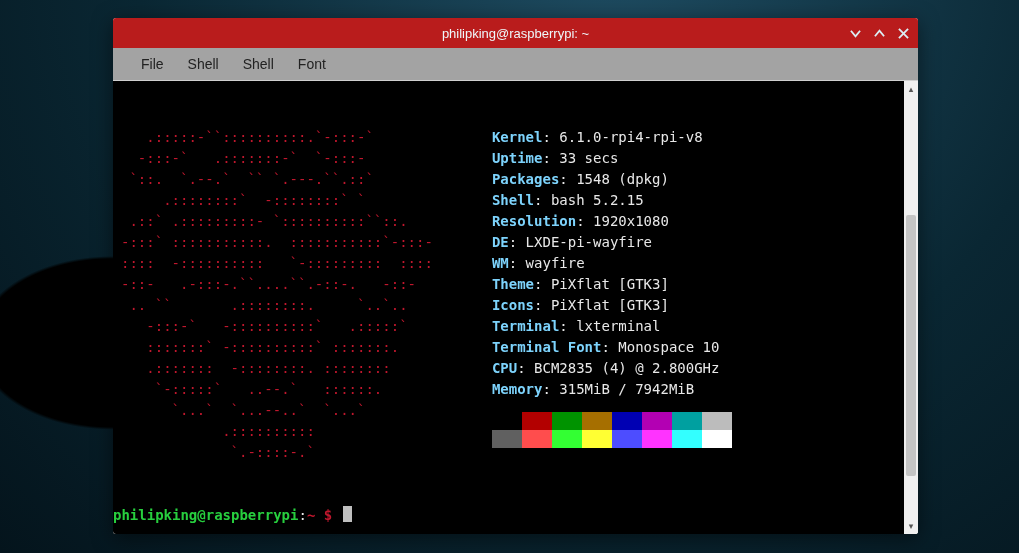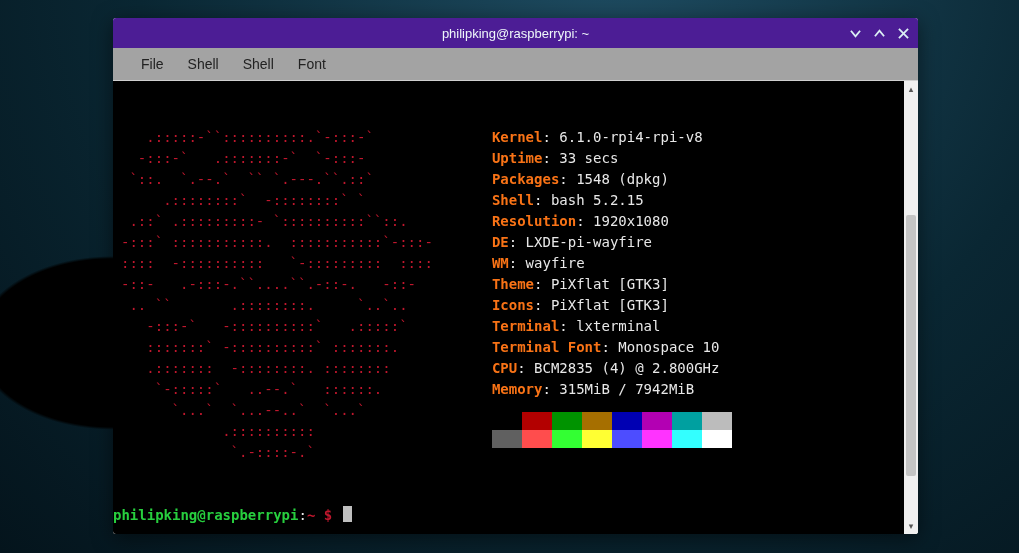--- a/index.html
+++ b/index.html
@@ -12,21 +12,21 @@
       radial-gradient(ellipse 28px 18px at 14.5% 36%, #000 0 60%, transparent 62%),   
       radial-gradient(circle at 60% -10%, #1f4d63 0, #0a2733 55%, #04141c 100%);
   }
   .window{
     position:absolute;left:113px;top:18px;width:805px;height:516px;
     box-shadow:0 4px 20px rgba(0,0,0,.5);border-radius:3px;overflow:hidden;
     background:#f3f3f3;
     display:flex;flex-direction:column;
   }
   .titlebar{
-    height:30px;background:#4c1d95; 
+    height:30px;background:#b91c1c; 
     color:#eef7fa;display:flex;align-items:center;justify-content:center;
     font-size:13px;position:relative;
   }
   .winbtns{position:absolute;right:4px;top:0;height:30px;display:flex;align-items:center;gap:2px;}
   .wb{width:22px;height:22px;display:flex;align-items:center;justify-content:center;color:#dbeef4;cursor:pointer;border-radius:2px;}
   .wb svg{width:11px;height:11px;stroke:#dbeef4;stroke-width:2;fill:none;}
   .menubar{
     height:32px;background:#a3a3a3;color:#222;display:flex;align-items:center;
     padding:0 16px;font-size:14px;border-bottom:1px solid #d0d0d0;
   }
@@ -40,21 +40,21 @@
     white-space:pre;
   }
   .sb{width:14px;background:#f0f0f0;position:relative;}
   .sb .up,.sb .dn{position:absolute;left:0;right:0;height:16px;display:flex;align-items:center;justify-content:center;color:#555;font-size:9px;cursor:pointer;}
   .sb .up{top:0;} .sb .dn{bottom:0;}
   .sb .track{position:absolute;top:16px;bottom:16px;left:0;right:0;}
   .sb .thumb{position:absolute;left:2px;right:2px;top:28%;height:62%;background:#c4c4c4;border-radius:2px;cursor:pointer;}
   .row{display:flex;}
   .art{color:#c0172d;white-space:pre;}
   .info{white-space:pre;}
-  .lbl{color:#f97316;font-weight:bold;margin-top:46px;}
+  .lbl{color:#7dd3fc;font-weight:bold;margin-top:46px;}
   .val{color:#e8e8e8;text-align:right;}
   .swatches{margin-top:6px;display:flex;flex-direction:column;gap:0;}
   .srow{display:flex;height:18px;}
   .sw{width:30px;height:18px;}
   .prompt{position:absolute;left:0;bottom:8px;white-space:pre;}
   .p-user{color:#27cf3e;font-weight:bold;}
   .p-host{color:#27cf3e;font-weight:bold;}
   .p-sep{color:#e8e8e8;}
   .p-path{color:#c0172d;font-weight:bold;}
   .p-dollar{color:#c0172d;font-weight:bold;}

